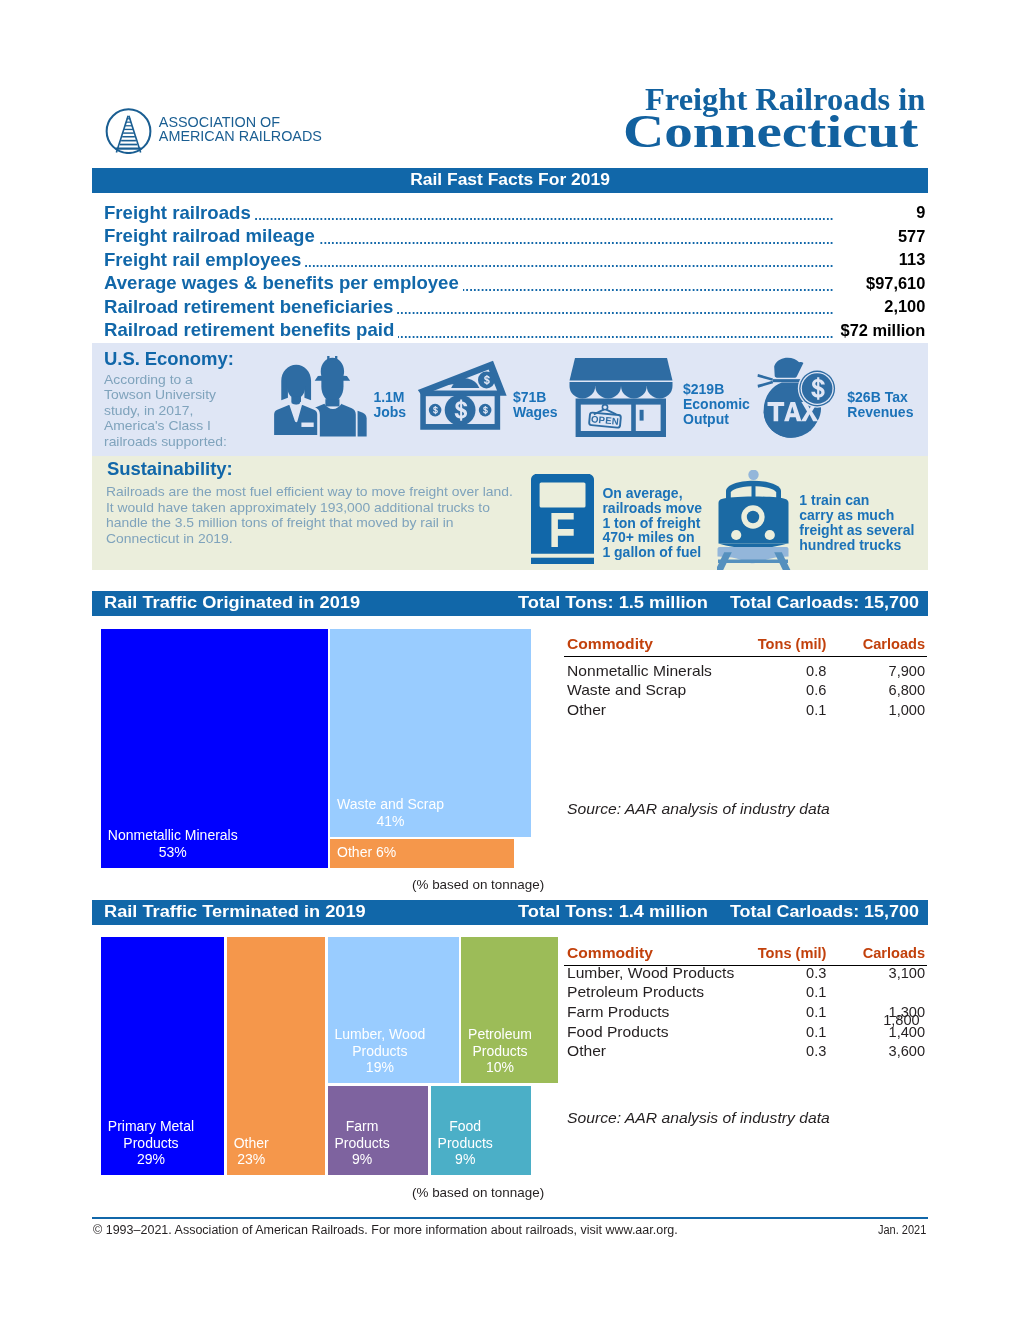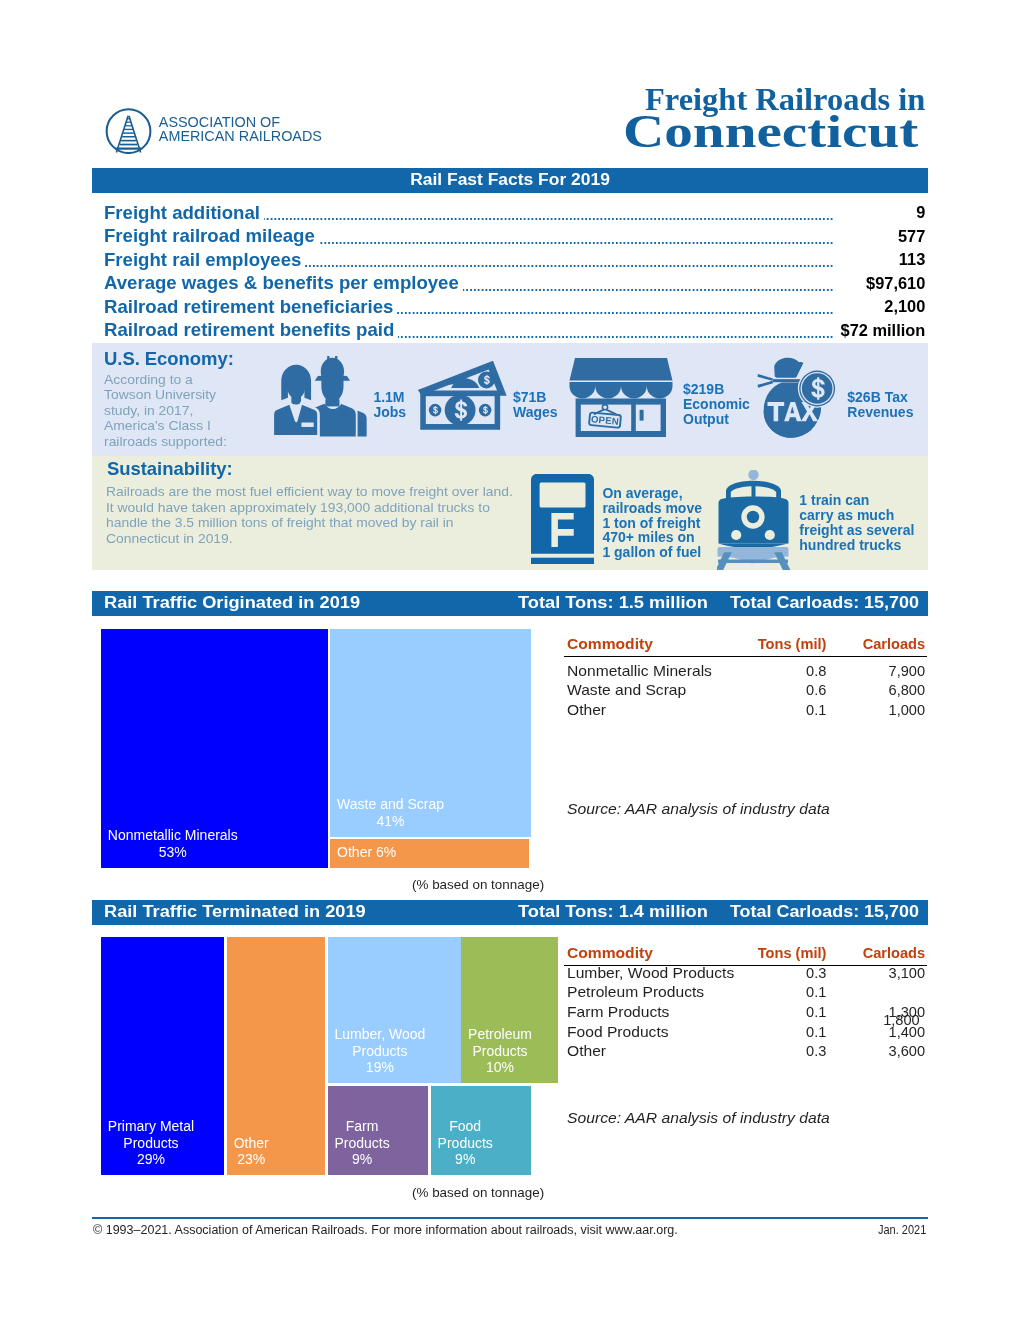--- a/index.html
+++ b/index.html
@@ -100,21 +100,21 @@
 </div>
 <div class="abs" id="title-small">Freight Railroads in</div>
 <div class="abs" id="title-large">Connecticut</div>
 
 <div class="abs bluebar" id="facts-bar" style="top:168px;">
   <div class="ctr" style="transform:scaleX(1.09)">Rail Fast Facts For 2019</div>
 </div>
 <div class="abs" id="facts">
   <div class="fact">
     <span class="dots">..............................................................................................................................................................................................</span>
-    <span class="lbl">Freight additional</span>
+    <span class="lbl">Freight railroads</span>
     <span class="val">9</span>
   </div>
   <div class="fact">
     <span class="dots">..............................................................................................................................................................................................</span>
     <span class="lbl">Freight railroad mileage</span>
     <span class="val">577</span>
   </div>
   <div class="fact">
     <span class="dots">..............................................................................................................................................................................................</span>
     <span class="lbl">Freight rail employees</span>
@@ -287,21 +287,21 @@
       <div>Nonmetallic Minerals</div>
       <div>53%</div>
     </div>
   </div>
   <div class="tile" style="left:229.3px;top:0px;width:200.3px;height:207.5px;background:#99CCFF;">
     <div class="tl lead">
       <div>Waste and Scrap</div>
       <div>41%</div>
     </div>
   </div>
-  <div class="tile" style="left:229.3px;top:210px;width:199px;height:28.5px;background:#F5974B;">
+  <div class="tile" style="left:229.3px;top:210px;width:184px;height:28.5px;background:#F5974B;">
     <div class="tl lead">
       <div>Other 6%</div>
     </div>
   </div>
 </div>
 <div class="ctab" style="left:566.7px;top:636.2px;width:363px;">
   <div class="row hdr">
     <span class="c0">Commodity</span>
     <span class="c1" style="left:159.7px;width:100px;">Tons (mil)</span>
     <span class="c2" style="left:258.4px;width:100px;">Carloads</span>
@@ -338,21 +338,21 @@
       <div>Products</div>
       <div>29%</div>
     </div>
   </div>
   <div class="tile" style="left:125.9px;top:0px;width:97.8px;height:238px;background:#F5974B;">
     <div class="tl lead">
       <div>Other</div>
       <div>23%</div>
     </div>
   </div>
-  <div class="tile" style="left:226.7px;top:0px;width:131.6px;height:145.7px;background:#99CCFF;padding-left:42px;">
+  <div class="tile" style="left:226.7px;top:0px;width:131.6px;height:145.7px;background:#99CCFF;">
     <div class="tl lead">
       <div>Lumber, Wood</div>
       <div>Products</div>
       <div>19%</div>
     </div>
   </div>
   <div class="tile" style="left:360.3px;top:0px;width:69.3px;height:145.7px;background:#9CBC58;padding-left:27px;">
     <div class="tl lead">
       <div>Petroleum</div>
       <div>Products</div>

